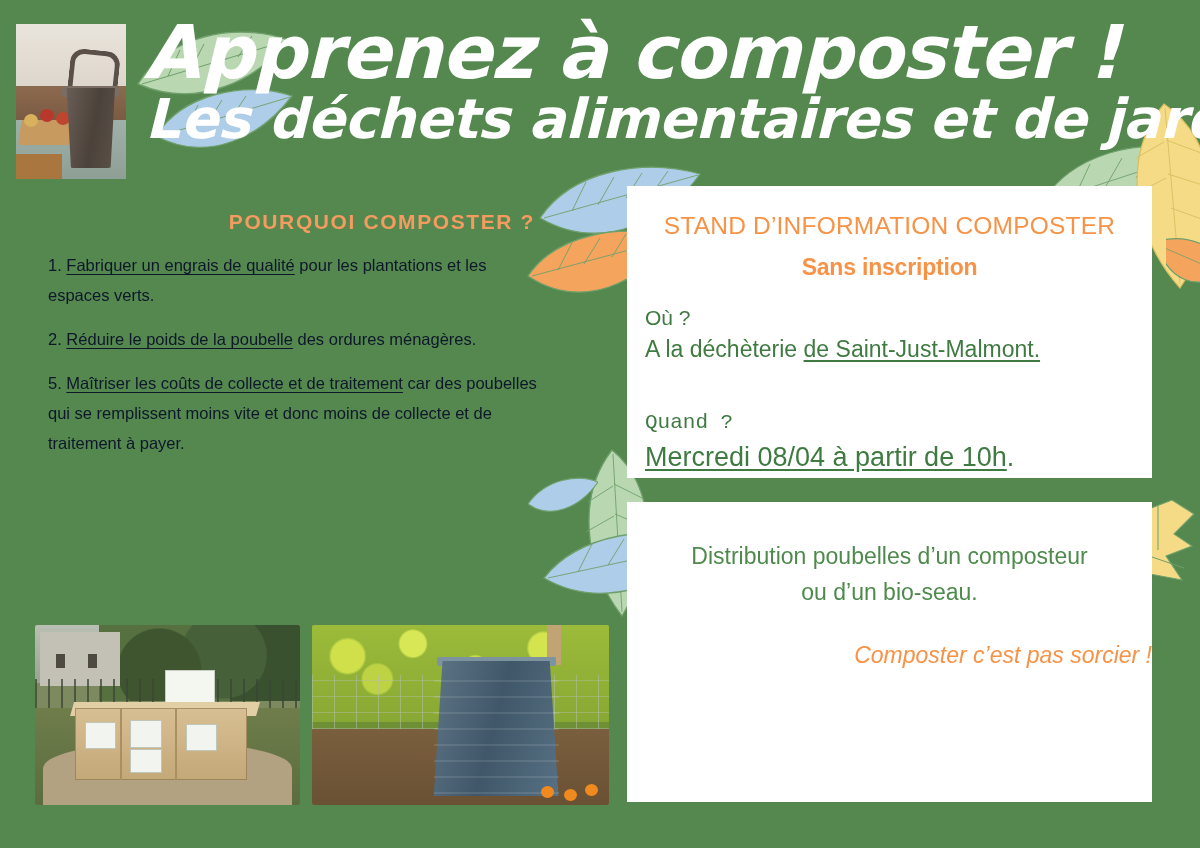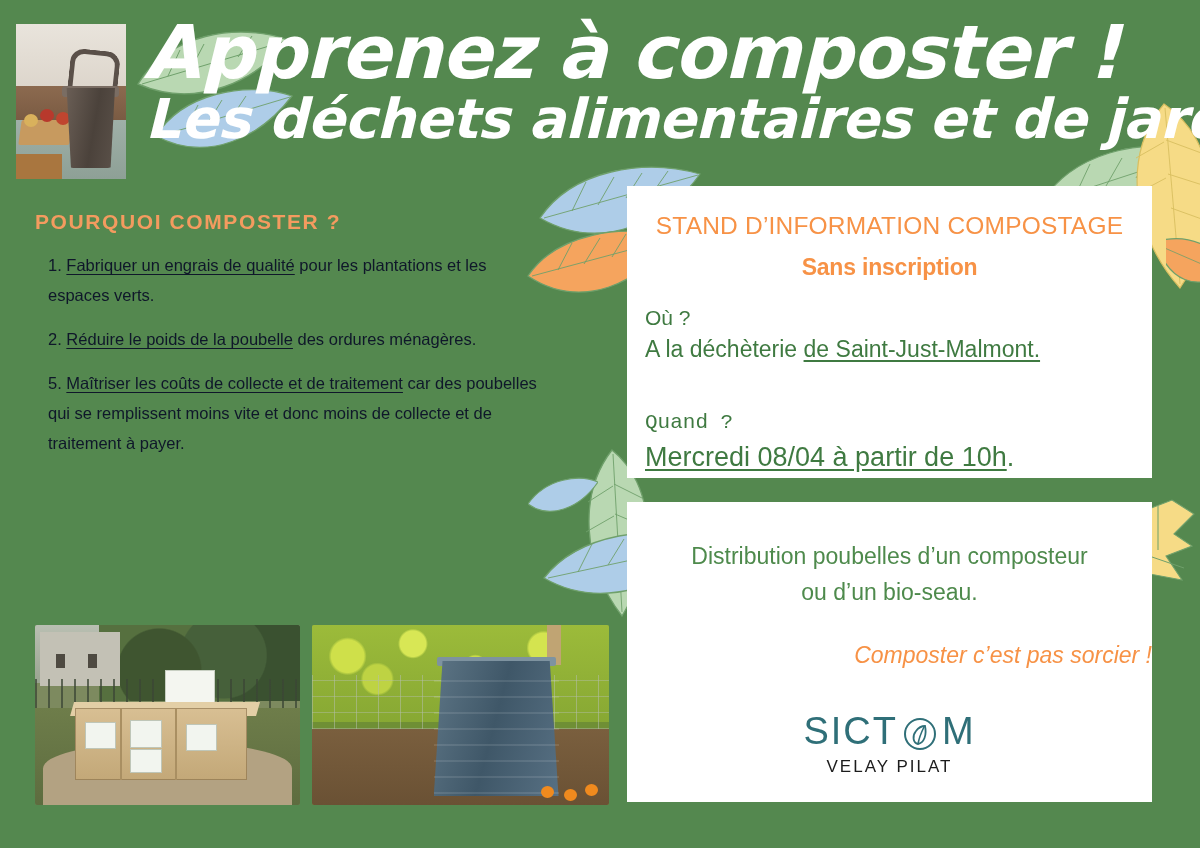--- a/index.html
+++ b/index.html
@@ -61,21 +61,21 @@
     letter-spacing:-0.5px;
     text-align:center;
     white-space:nowrap;
     transform:skewX(-3deg);
     margin-top:2px;
   }
 
   
   .why-heading{
     position:absolute;left:35px;top:210px;width:500px;
-    text-align:left;
+    text-align:right;
     color:#f49b5f;font-weight:bold;font-size:21px;letter-spacing:1.6px;
   }
   .reasons{position:absolute;left:48px;top:250px;width:500px;}
   .reason{
     color:#0f172a;font-size:16.5px;line-height:30px;margin-bottom:14px;
   }
   .reason u{text-decoration:underline;text-underline-offset:3px;}
 
   
   .photo{position:absolute;overflow:hidden;border-radius:2px;}
@@ -347,48 +347,36 @@
     <div class="pb-post"></div>
     <div class="pb-bin-lid"></div>
     <div class="pb-bin"></div>
     <div class="pb-slats"></div>
     <div class="pb-marigold" style="left:77%;bottom:4%;"></div>
     <div class="pb-marigold" style="left:85%;bottom:2%;"></div>
     <div class="pb-marigold" style="left:92%;bottom:5%;"></div>
   </div>
 
   <div class="card card-top">
-    <div class="stand-title">STAND D’INFORMATION COMPOSTAGE</div>
+    <div class="stand-title">STAND D’INFORMATION COMPOSTER</div>
     <div class="sans-inscription">Sans inscription</div>
 
     <div class="qline q-where">Où ?</div>
     <div class="qline a-where">
       <span>A la déchèterie </span><u>de Saint-Just-Malmont.</u>
     </div>
 
     <div class="qline q-when">Quand ?</div>
     <div class="qline a-when">
       <u>Mercredi 08/04 à partir de 10h</u><span>.</span>
     </div>
   </div>
 
   <div class="card card-bottom">
     <div class="distrib">
       <div>Distribution poubelles d’un composteur</div>
       <div>ou d’un bio-seau.</div>
     </div>
     <div class="slogan">Composter c’est pas sorcier !</div>
 
-    <div class="logo">
-      <div class="logo-row">
-        <span class="logo-word">SICT</span>
-        <svg width="36" height="36" viewBox="0 0 36 36" style="position:relative;top:2px;">
-          <circle cx="18" cy="18" r="15" fill="none" stroke="#2f6f78" stroke-width="2"></circle>
-          <path d="M23 10 C25 19 22 27 16 28 C11 27 10 20 14 15 C17 11 21 10 23 10 Z" fill="none" stroke="#2f6f78" stroke-width="1.8"></path>
-          <path d="M22 11 C19 17 17 22 16 28" fill="none" stroke="#2f6f78" stroke-width="1.6"></path>
-        </svg>
-        <span class="logo-word">M</span>
-      </div>
-      <div class="logo-sub">VELAY PILAT</div>
-    </div>
   </div>
 
 </div>
 
 </body></html>

